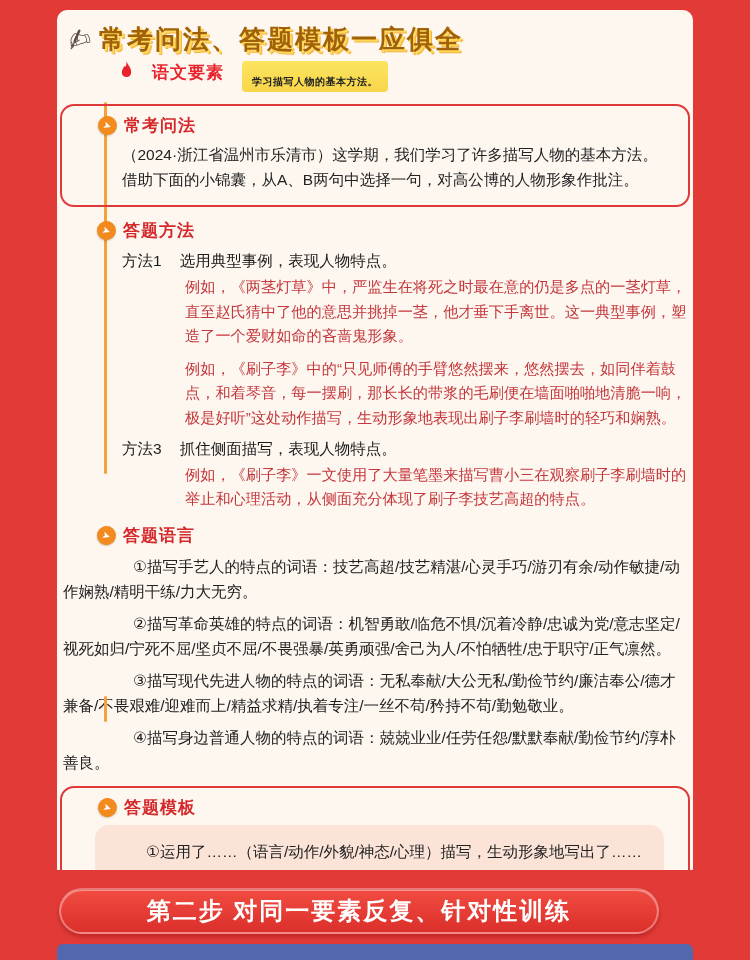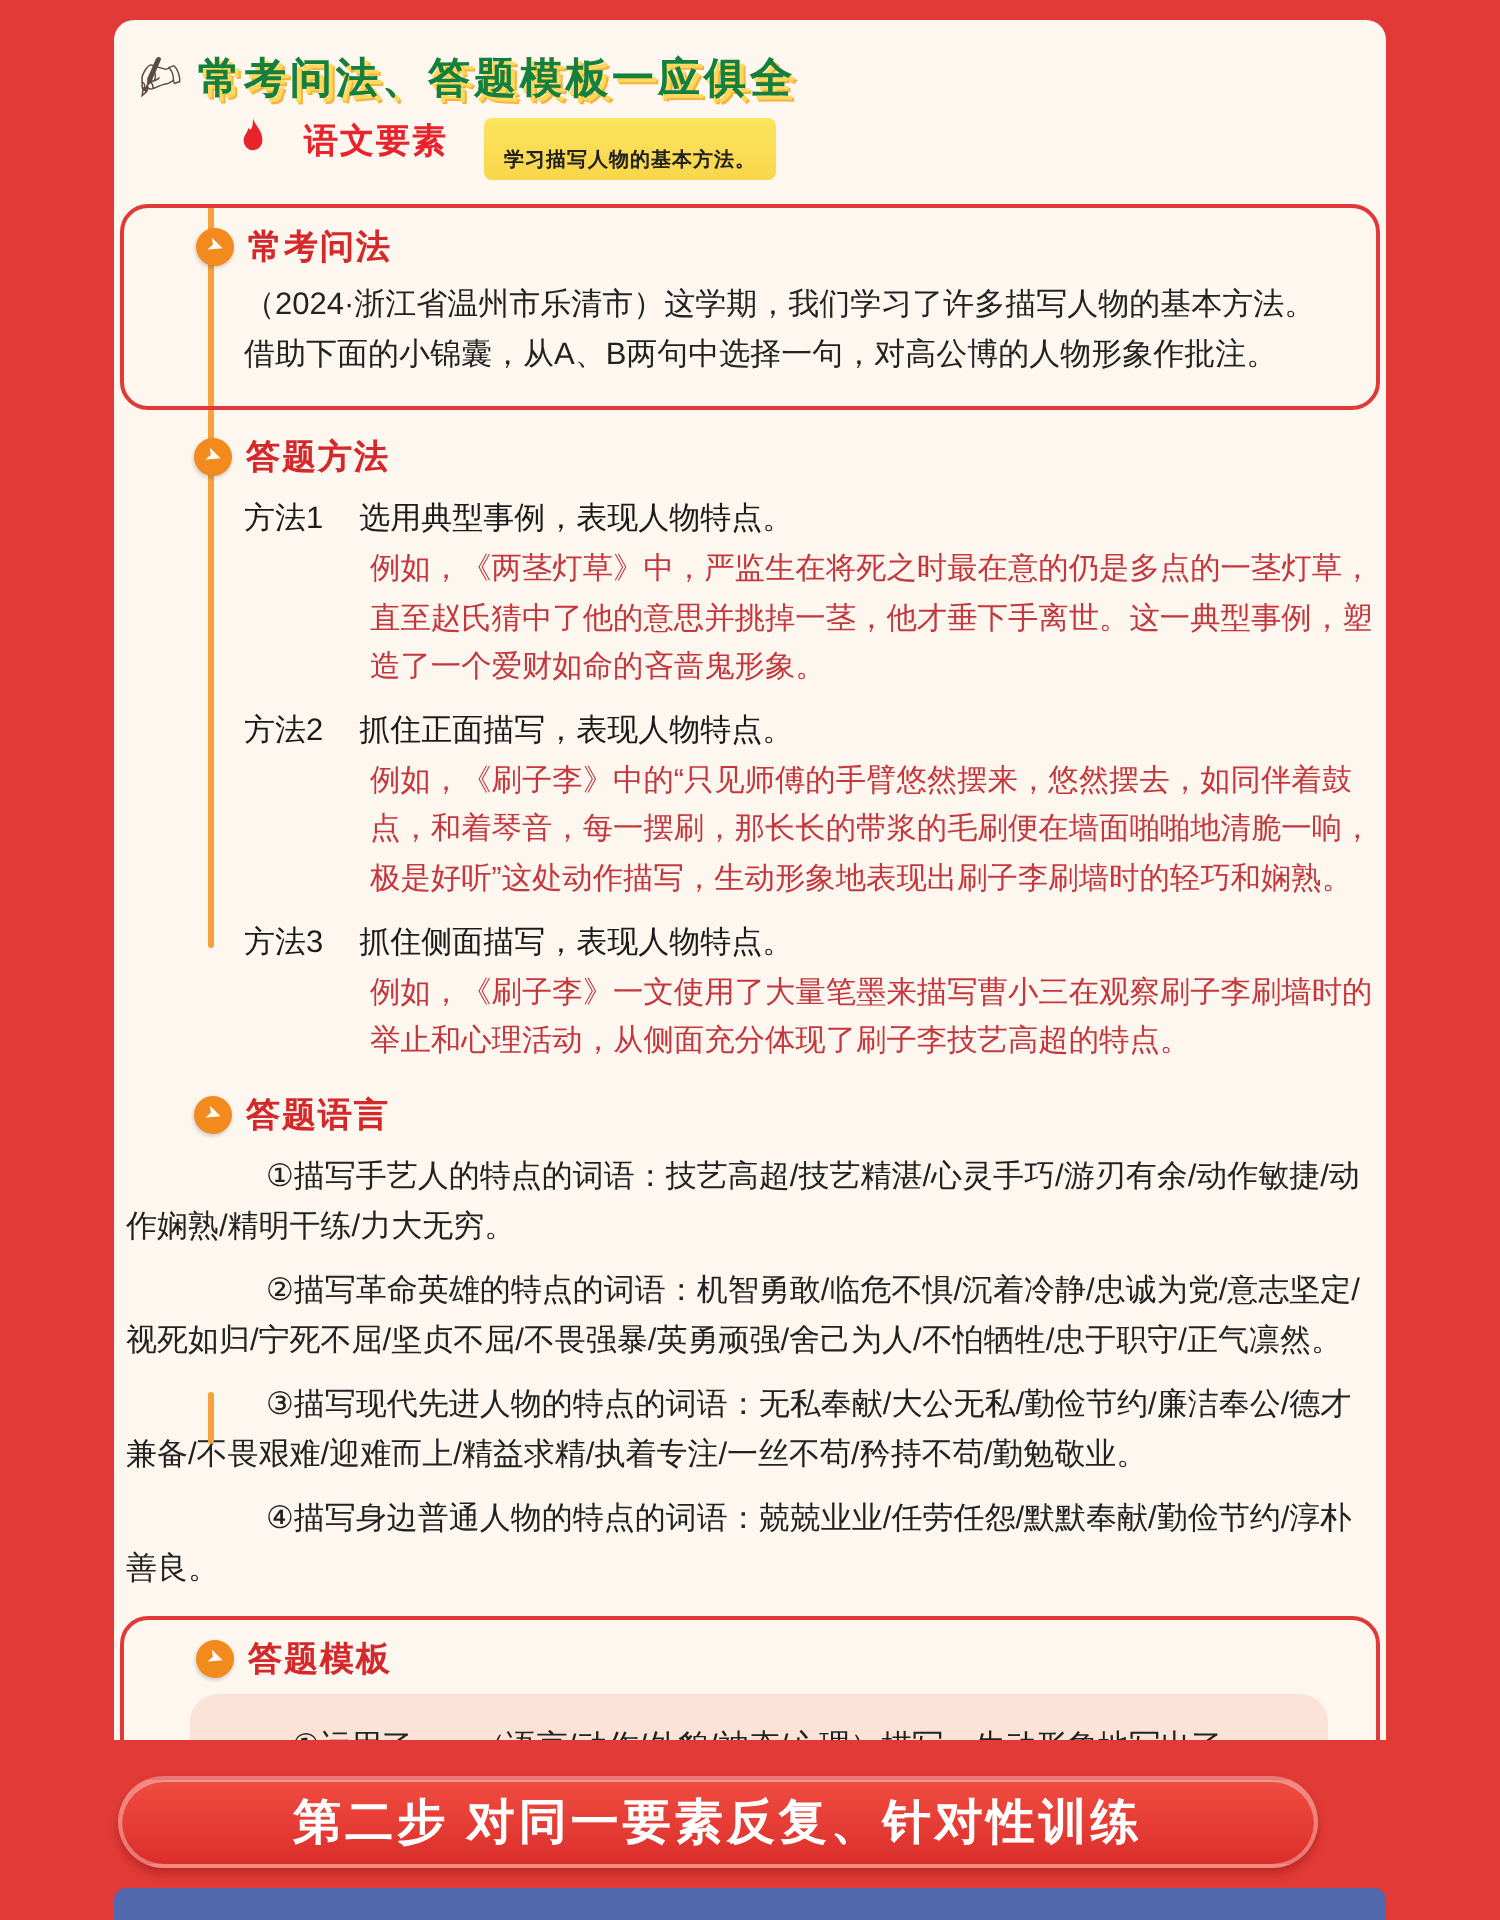--- a/index.html
+++ b/index.html
@@ -11,21 +11,21 @@
   .paper {
     position:absolute; left:57px; top:10px; width:636px; height:860px;
     background:#fdf7f0; border-radius:10px 10px 0 0;
     padding:12px 0 0 0; overflow:hidden;
   }
 
   
   .title-row { display:flex; align-items:center; margin:0 0 4px 2px; position:relative; z-index:3; }
   .mascot { display:inline-block; font-size:28px; color:#5a4a42; transform:rotate(-18deg); width:40px; text-align:center; flex:none; }
   .main-title {
-    font-size:21px; font-weight:bold; color:#15803d; letter-spacing:2px;
+    font-size:26px; font-weight:bold; color:#a16207; letter-spacing:2px;
     text-shadow:2px 2px 0 #ffd95e, 3px 3px 0 #f7b23c;
   }
 
   
   .element-row { display:flex; align-items:flex-start; margin:4px 0 12px 62px; gap:18px; position:relative; z-index:3; }
   .flame-icon { flex:none; display:inline-flex; }
   .element-badge { color:#e8232b; font-weight:bold; font-size:17px; letter-spacing:1px; }
   .element-text { background:linear-gradient(180deg,#fce45f,#f8d64a); padding:14px 10px 3px; border-radius:4px; font-size:10px; color:#222; font-weight:bold; letter-spacing:0.5px; }
 
   
@@ -114,23 +114,20 @@
       </div>
 
       <div class="method">
         <div class="method-head">
           <span class="method-tag">方法1</span><span>选用典型事例，表现人物特点。</span>
         </div>
         <p class="example">例如，《两茎灯草》中，严监生在将死之时最在意的仍是多点的一茎灯草，直至赵氏猜中了他的意思并挑掉一茎，他才垂下手离世。这一典型事例，塑造了一个爱财如命的吝啬鬼形象。</p>
       </div>
 
       <div class="method">
-        <div class="method-head">
-          <span class="method-tag">方法2</span><span>抓住正面描写，表现人物特点。</span>
-        </div>
         <p class="example">例如，《刷子李》中的“只见师傅的手臂悠然摆来，悠然摆去，如同伴着鼓点，和着琴音，每一摆刷，那长长的带浆的毛刷便在墙面啪啪地清脆一响，极是好听”这处动作描写，生动形象地表现出刷子李刷墙时的轻巧和娴熟。</p>
       </div>
 
       <div class="method">
         <div class="method-head">
           <span class="method-tag">方法3</span><span>抓住侧面描写，表现人物特点。</span>
         </div>
         <p class="example">例如，《刷子李》一文使用了大量笔墨来描写曹小三在观察刷子李刷墙时的举止和心理活动，从侧面充分体现了刷子李技艺高超的特点。</p>
       </div>
     </section>

